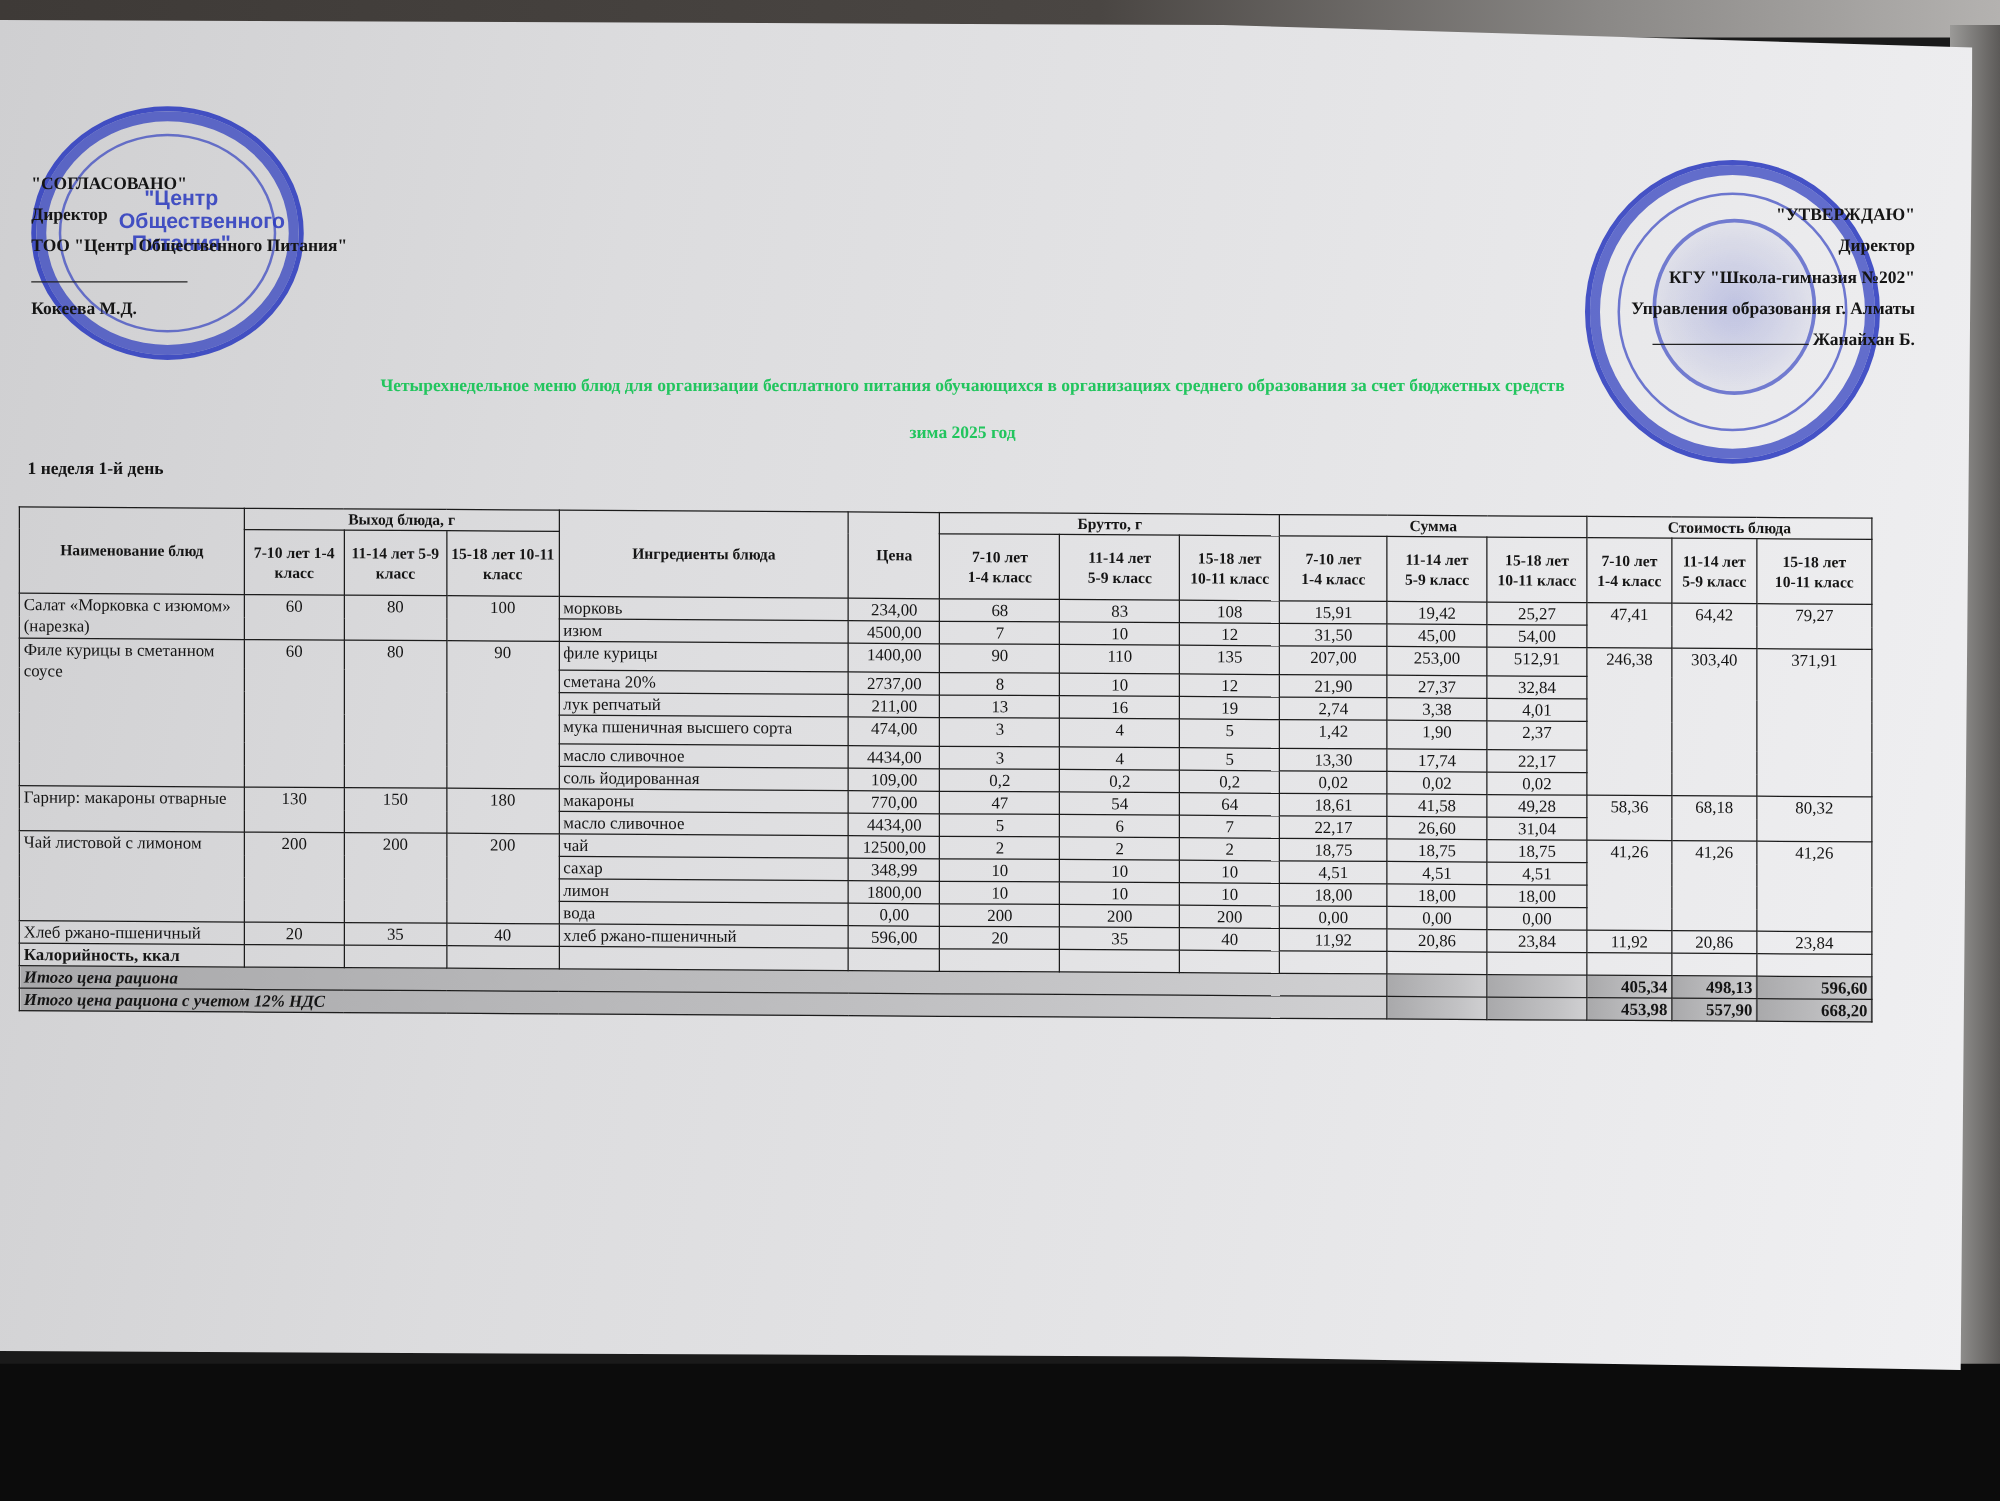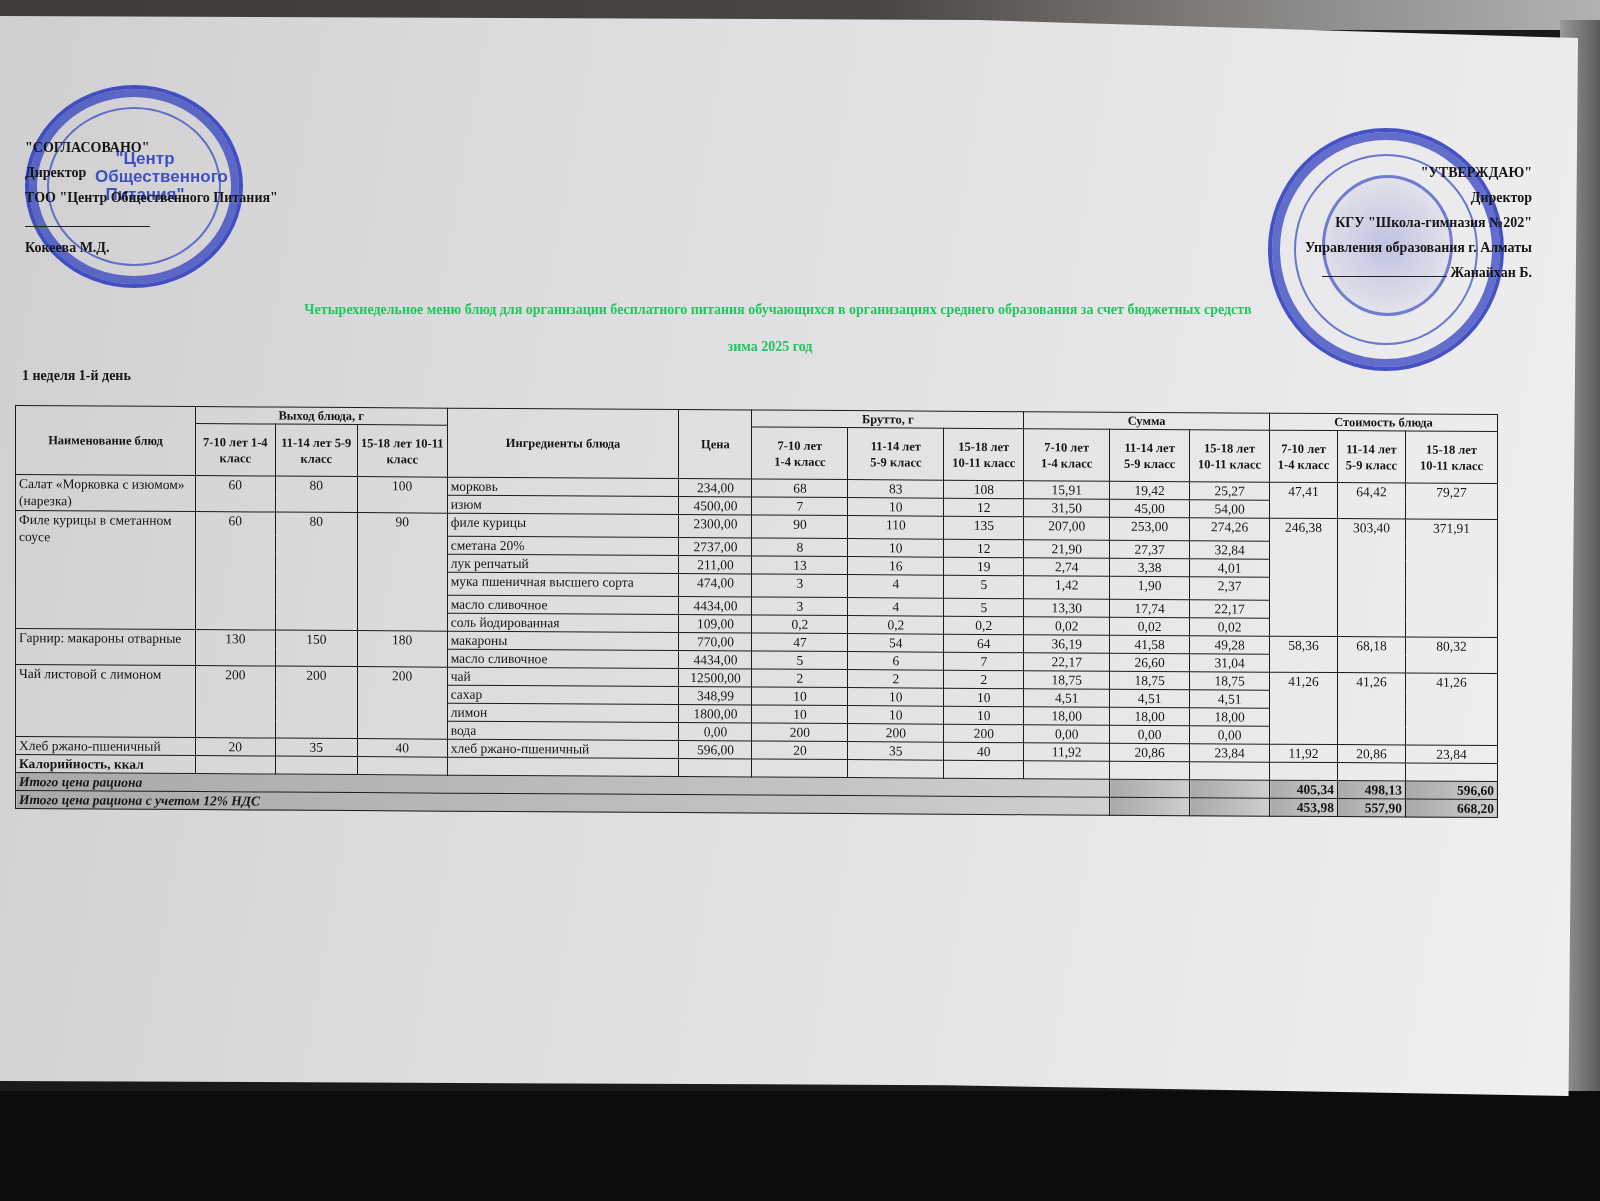--- a/index.html
+++ b/index.html
@@ -190,27 +190,27 @@
       <td class="c">45,00</td>
       <td class="c">54,00</td>
     </tr>
 
     <tr>
       <td rowspan="6" class="dish">Филе курицы в сметанном соусе</td>
       <td rowspan="6" class="mid">60</td>
       <td rowspan="6" class="mid">80</td>
       <td rowspan="6" class="mid">90</td>
       <td style="height:22px">филе курицы</td>
-      <td class="num">2300,00</td>
+      <td class="num">1400,00</td>
       <td class="c">90</td>
       <td class="c">110</td>
       <td class="c">135</td>
       <td class="c">207,00</td>
       <td class="c">253,00</td>
-      <td class="c">274,26</td>
+      <td class="c">512,91</td>
       <td rowspan="6" class="mid">246,38</td>
       <td rowspan="6" class="mid">303,40</td>
       <td rowspan="6" class="mid">371,91</td>
     </tr>
     <tr>
       <td>сметана 20%</td>
       <td class="num">2737,00</td>
       <td class="c">8</td>
       <td class="c">10</td>
       <td class="c">12</td>
@@ -262,21 +262,21 @@
     <tr>
       <td rowspan="2" class="dish">Гарнир: макароны отварные</td>
       <td rowspan="2" class="mid">130</td>
       <td rowspan="2" class="mid">150</td>
       <td rowspan="2" class="mid">180</td>
       <td>макароны</td>
       <td class="num">770,00</td>
       <td class="c">47</td>
       <td class="c">54</td>
       <td class="c">64</td>
-      <td class="c">36,19</td>
+      <td class="c">18,61</td>
       <td class="c">41,58</td>
       <td class="c">49,28</td>
       <td rowspan="2" class="mid">58,36</td>
       <td rowspan="2" class="mid">68,18</td>
       <td rowspan="2" class="mid">80,32</td>
     </tr>
     <tr>
       <td>масло сливочное</td>
       <td class="num">4434,00</td>
       <td class="c">5</td>

